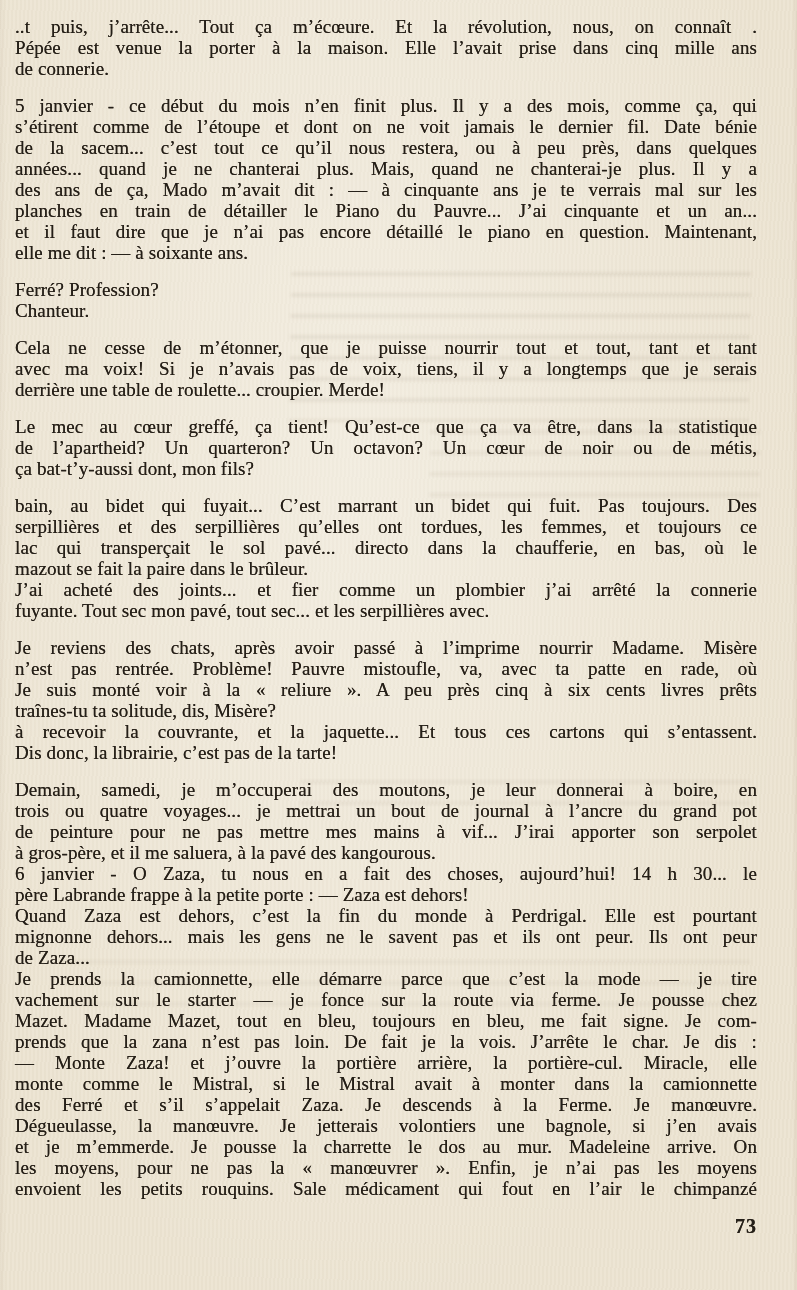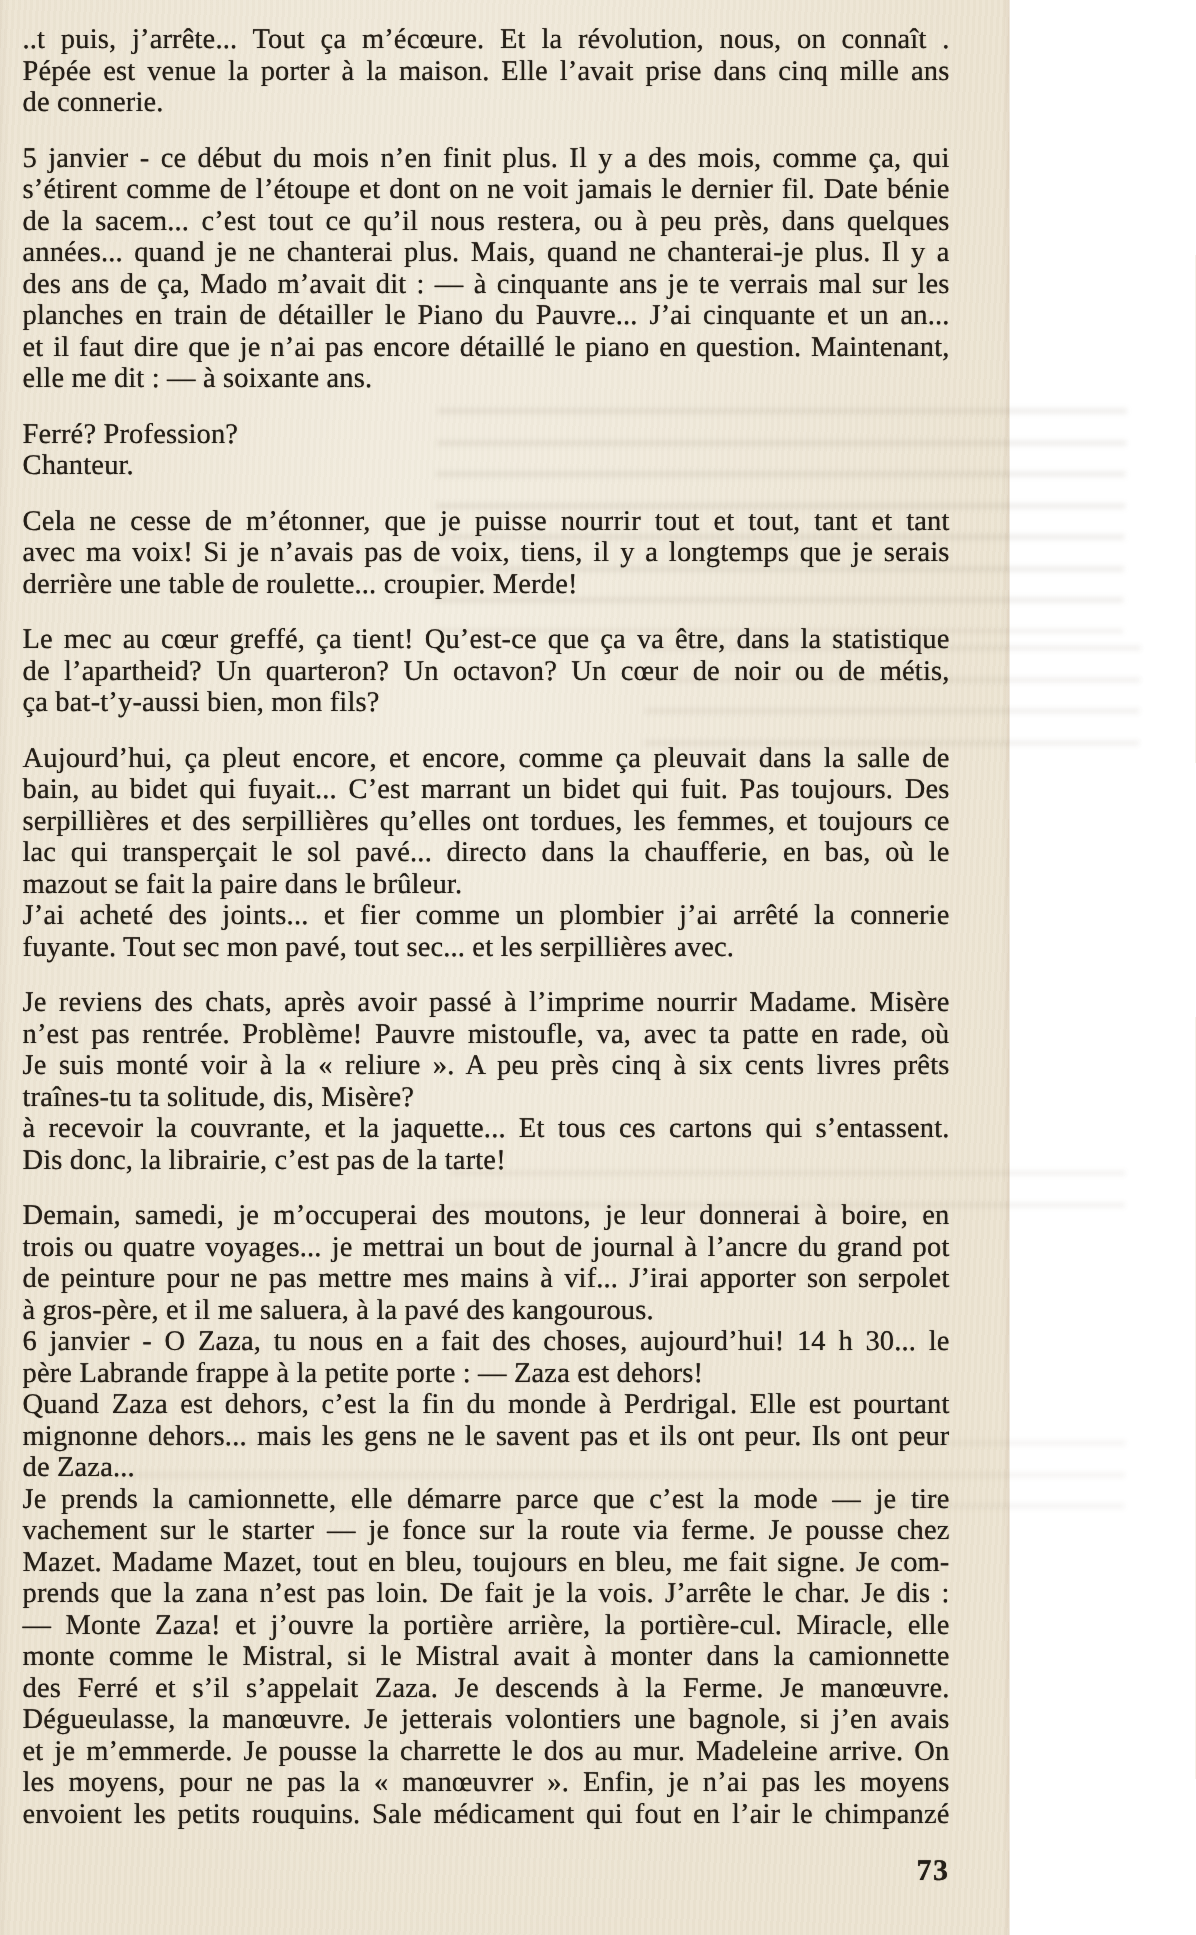--- a/index.html
+++ b/index.html
@@ -2,21 +2,21 @@
 <html><head>
 <meta charset="utf-8">
 <style>
   html, body { margin: 0; padding: 0; }
   body {
     width: 797px; height: 1290px; overflow: hidden;
     font-family: "Liberation Serif", "DejaVu Serif", serif;
   }
   .page {
     position: relative;
-    width: 673px; height: 1290px;
+    width: 797px; height: 1290px;
     box-sizing: border-box;
     padding: 16px 40px 0 15px;
     background-color: #ece4d2;
     background-image:
       radial-gradient(ellipse at 45% 35%, rgba(255,255,252,0.35), rgba(255,255,252,0) 75%),
       repeating-linear-gradient(93deg, rgba(175,160,135,0.05) 0 2px, rgba(255,255,248,0.05) 2px 4px),
       linear-gradient(to right, rgba(120,90,70,0.06) 0, rgba(120,90,70,0) 6px),
       linear-gradient(to left, rgba(150,100,80,0.10) 0, rgba(150,100,80,0) 5px);
     color: #241f18;
   }
@@ -90,24 +90,23 @@
         <div class="line short">Chanteur.</div>
       </div>
       <div class="block">
         <div class="line">Cela ne cesse de m’étonner, que je puisse nourrir tout et tout, tant et tant</div>
         <div class="line">avec ma voix! Si je n’avais pas de voix, tiens, il y a longtemps que je serais</div>
         <div class="line short">derrière une table de roulette... croupier. Merde!</div>
       </div>
       <div class="block">
         <div class="line">Le mec au cœur greffé, ça tient! Qu’est-ce que ça va être, dans la statistique</div>
         <div class="line">de l’apartheid? Un quarteron? Un octavon? Un cœur de noir ou de métis,</div>
-        <div class="line short">ça bat-t’y-aussi bien, mon fils?</div>
+        <div class="line short">ça bat-t’y-aussi dont, mon fils?</div>
       </div>
       <div class="block">
-        <div class="line">Aujourd’hui, ça pleut encore, et encore, comme ça pleuvait dans la salle de</div>
         <div class="line">bain, au bidet qui fuyait... C’est marrant un bidet qui fuit. Pas toujours. Des</div>
         <div class="line">serpillières et des serpillières qu’elles ont tordues, les femmes, et toujours ce</div>
         <div class="line">lac qui transperçait le sol pavé... directo dans la chaufferie, en bas, où le</div>
         <div class="line short">mazout se fait la paire dans le brûleur.</div>
         <div class="line">J’ai acheté des joints... et fier comme un plombier j’ai arrêté la connerie</div>
         <div class="line short">fuyante. Tout sec mon pavé, tout sec... et les serpillières avec.</div>
       </div>
       <div class="block">
         <div class="line">Je reviens des chats, après avoir passé à l’imprime nourrir Madame. Misère</div>
         <div class="line">n’est pas rentrée. Problème! Pauvre mistoufle, va, avec ta patte en rade, où</div>

